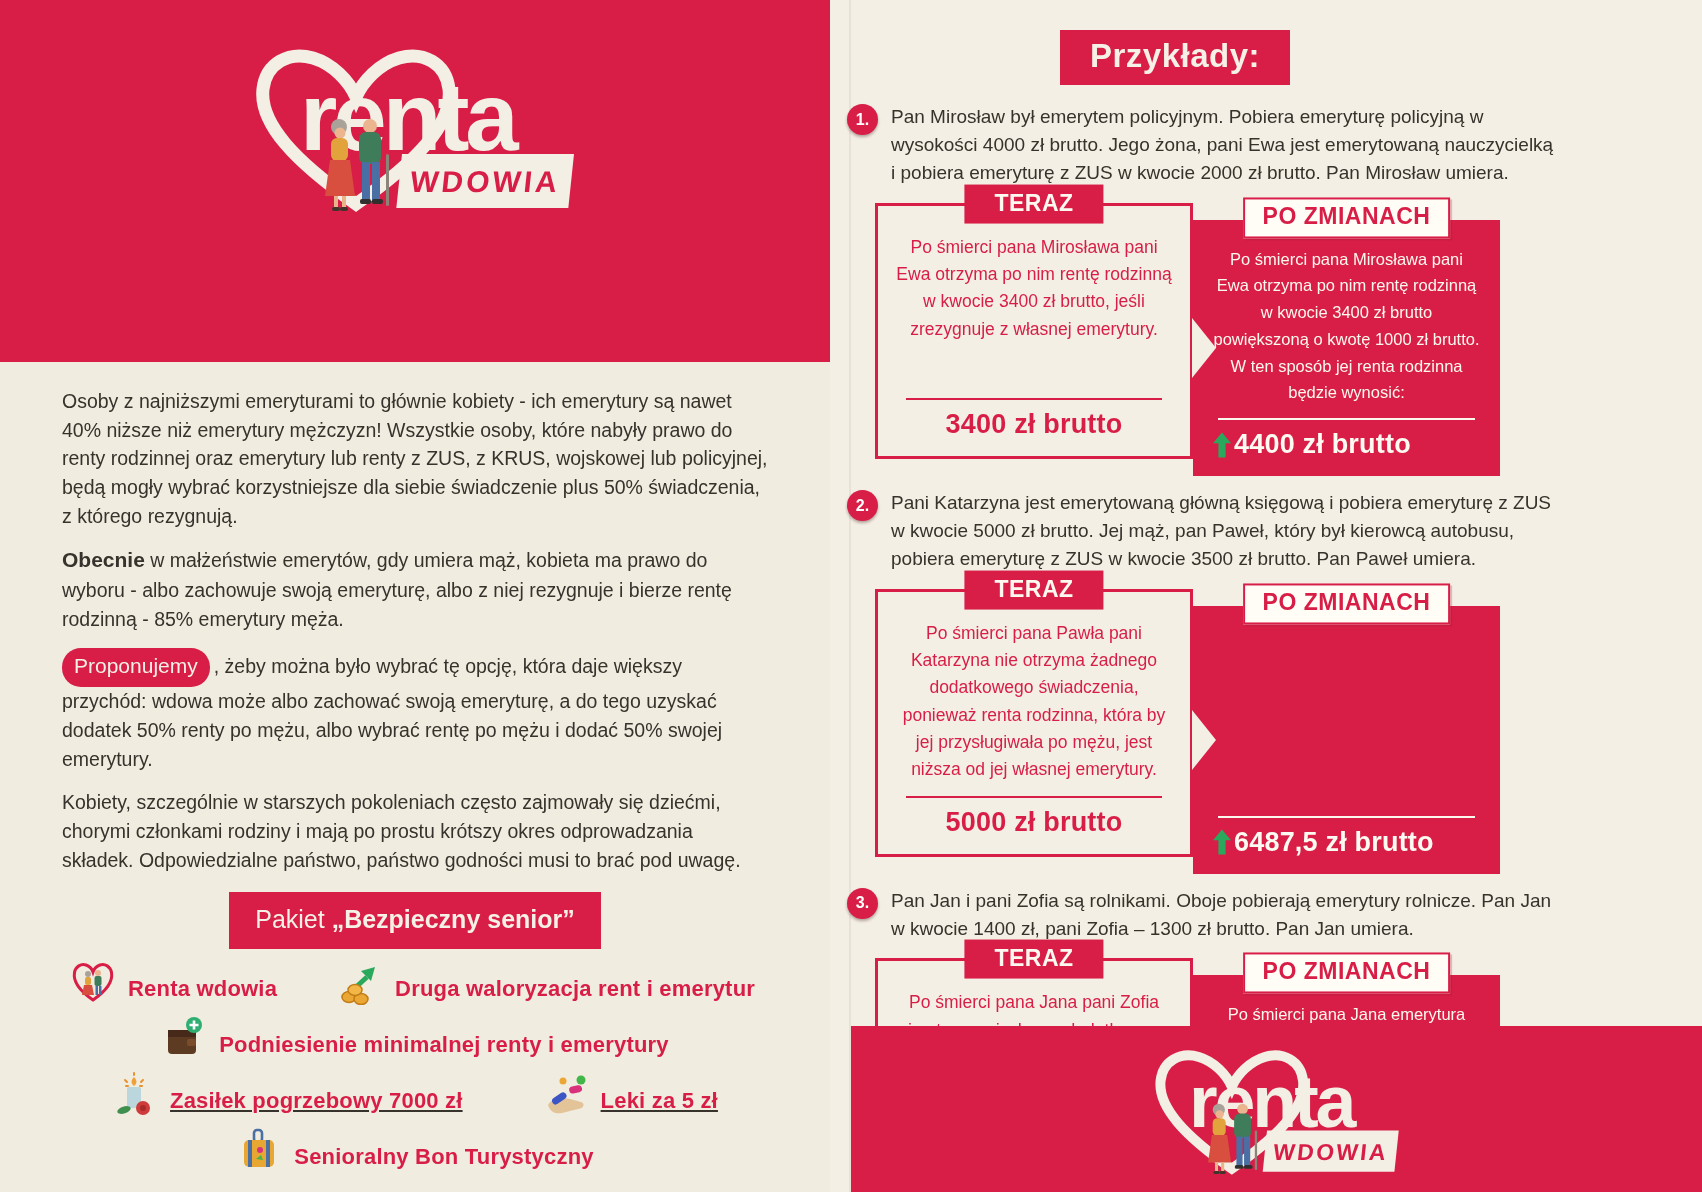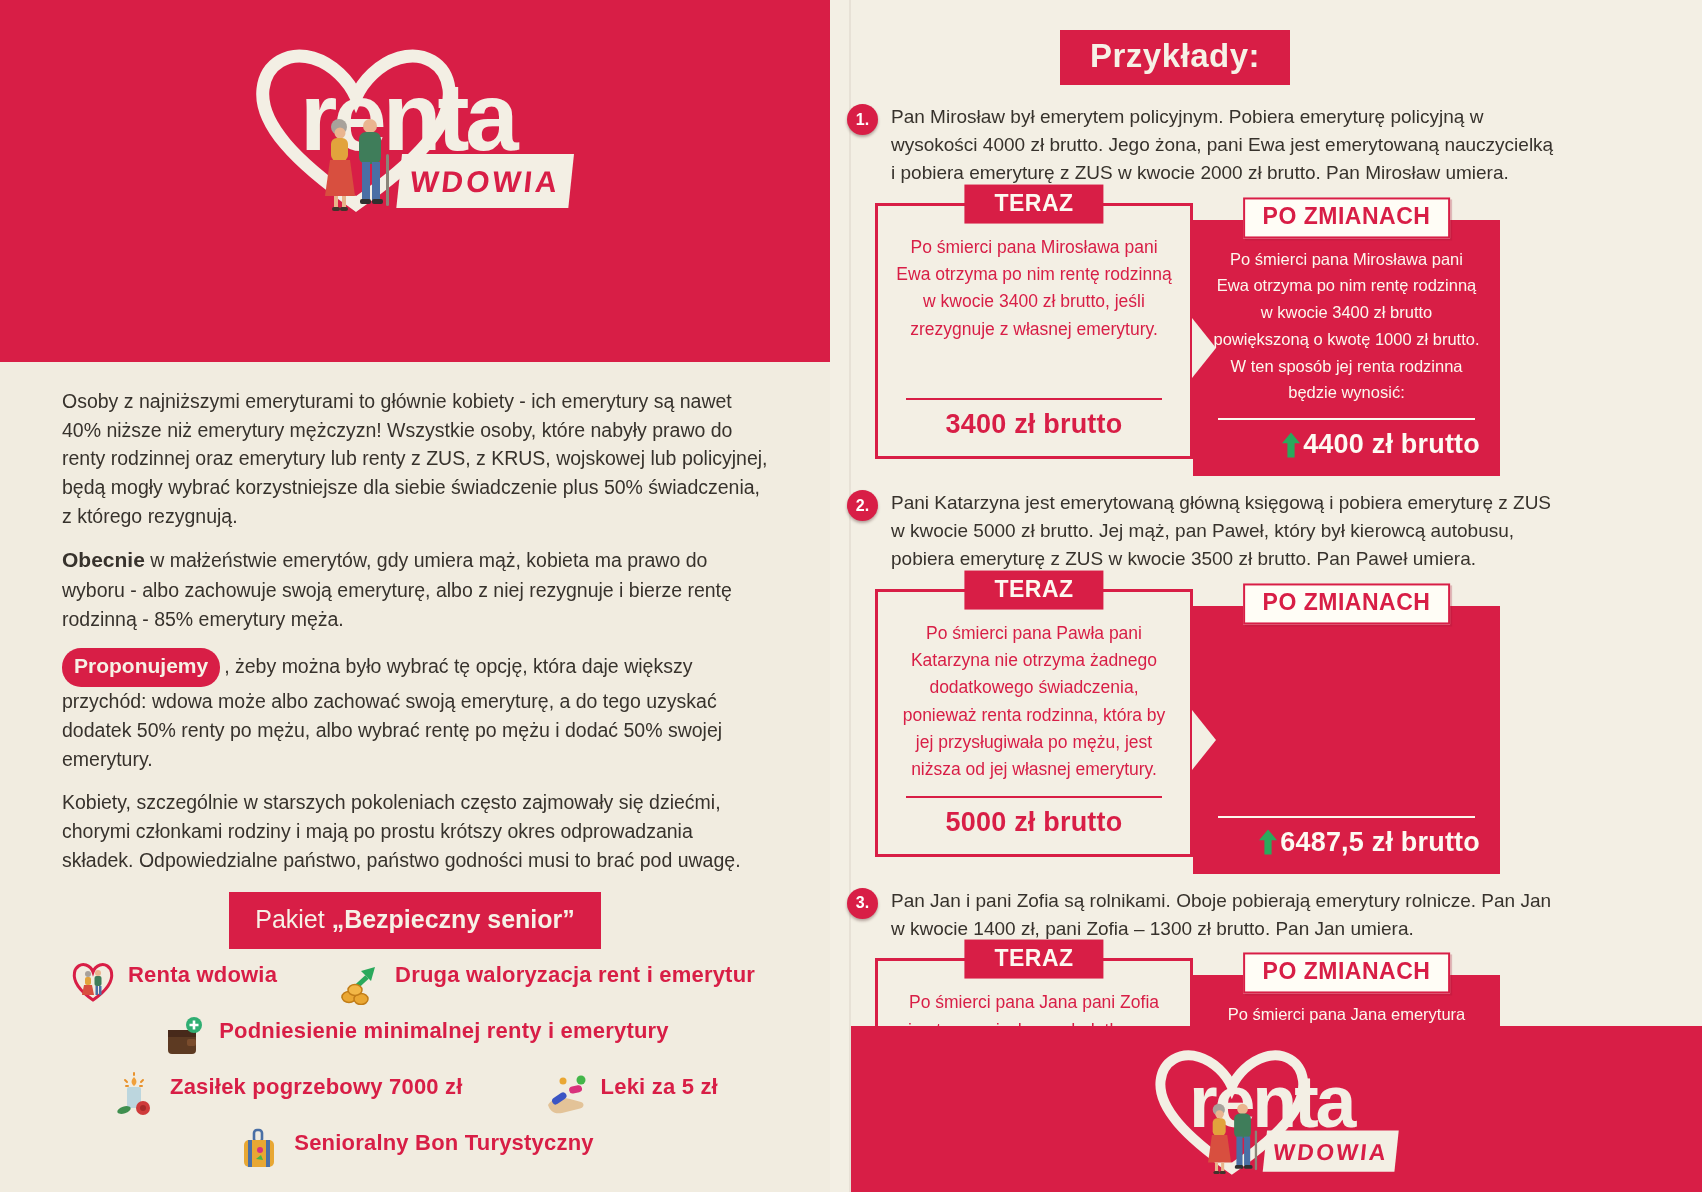--- a/index.html
+++ b/index.html
@@ -8,29 +8,29 @@
   .page { position:relative; width:1702px; height:1192px; background:#6d28d9; display:flex; overflow:hidden; }
 
   
   .left-col { width:830px; height:100%; background:#f1ece0; flex:none; }
   .left-header { background:#d81e46; height:362px; padding-top:30px; }
   .logo { display:block; margin:0 auto; }
   .intro { color:#f6f1e6; font-weight:bold; font-size:21px; line-height:1.43; margin:16px 62px 0; white-space:pre-line; letter-spacing:0.2px; }
   .left-body { padding:10px 62px 0; color:#37322c; font-size:19.5px; line-height:1.47; }
   .left-body p { margin-top:15px; }
   .lead-bold { font-weight:bold; font-size:21px; }
-  .lead-box { display:inline-block; background:#d81e46; color:#f6f1e6; font-weight:bold; font-size:21px; padding:3px 12px 5px; margin-right:4px;border-radius:19px; }
+  .lead-box { display:inline-block; background:#d81e46; color:#f6f1e6; font-weight:normal; font-size:21px; padding:3px 12px 5px; margin-right:4px;border-radius:19px; }
   .pakiet-box { width:fit-content; margin:18px auto 0; background:#d81e46; color:#f6f1e6; font-size:25px; padding:9px 26px 11px; }
   .pakiet-name { font-weight:bold; }
   .benefits { margin-top:6px; }
   .benefit-row { display:flex; align-items:center; margin-top:10px; }
   .benefit-row.r1 { justify-content:flex-start; padding-left:8px; gap:58px; }
   .benefit-row.center { justify-content:center; }
-  .benefit-row.r3 { justify-content:center; gap:80px; }
-  .benefit { display:flex; align-items:flex-start; gap:12px; color:#d81e46; font-weight:bold; font-size:22px; letter-spacing:0.2px; }
+  .benefit-row.r3 { justify-content:center; gap:80px;text-decoration:underline; }
+  .benefit { display:flex; align-items:flex-end; gap:12px; color:#d81e46; font-weight:bold; font-size:22px; letter-spacing:0.2px; }
   .benefit svg { flex:none; }
 
   
   .right-col { flex:1; position:relative; height:100%; background:#f3efe4; }
   .page-divider { position:absolute; left:19px; top:0; bottom:0; width:2px; background:rgba(90,70,50,0.08); }
   .right-content { position:relative; padding:30px 0 0 15px; width:675px; }
   .przyklady-title { width:fit-content; margin:0 auto; background:#d81e46; color:#f6f1e6; font-weight:bold; font-size:33px; padding:7px 30px 10px; letter-spacing:0.5px; }
   .example { margin-top:18px; }
   .example-intro { position:relative; padding-left:46px; width:710px; font-size:19px; line-height:1.47; color:#37322c; }
   .num-badge { position:absolute; left:2px; top:1px; width:31px; height:31px; border-radius:50%; background:#d81e46; color:#fff; font-weight:bold; font-size:16px; display:flex; align-items:center; justify-content:center; box-shadow:0 2px 3px rgba(60,20,20,0.35); }
@@ -42,21 +42,21 @@
         border-top:30px solid transparent; border-bottom:30px solid transparent; border-left:24px solid #f3efe4; }
   .tag { position:absolute; top:0; left:50%; transform:translate(-50%,-55%); font-weight:bold; font-size:23px; letter-spacing:0.5px; white-space:nowrap; }
   .tag-teraz { background:#d81e46; color:#fdf9f0; padding:5px 30px 7px; }
   .tag-po { background:#fffdf6; color:#d81e46; border:2px solid #d81e46; padding:4px 18px 6px; box-shadow:2px 2px 0 rgba(160,20,50,0.25); }
   .box-text-red { color:#d81e46; font-size:17.5px; line-height:1.56; }
   .box-text-white { font-size:16.5px; line-height:1.62; }
   .box-bottom { margin-top:auto; }
   .rule { width:92%; margin:12px auto 9px; border-top:2px solid #d81e46; }
   .rule-white { border-top-color:#fcf8ee; width:96%; }
   .amount { font-size:27px; font-weight:bold; color:#d81e46; letter-spacing:0.2px; }
-  .amount-white { color:#fdfaf2; display:flex; align-items:center; justify-content:flex-end; gap:3px; }
+  .amount-white { color:#fdfaf2; display:flex; align-items:center; justify-content:flex-start; gap:3px; }
   .footer-band { position:absolute; left:21px; right:0; bottom:0; height:166px; background:#d81e46; display:flex; align-items:center; justify-content:center; }
 </style>
 </head>
 <body>
 
 <div class="page">
 
   <div class="left-col">
     <div class="left-header">
 

